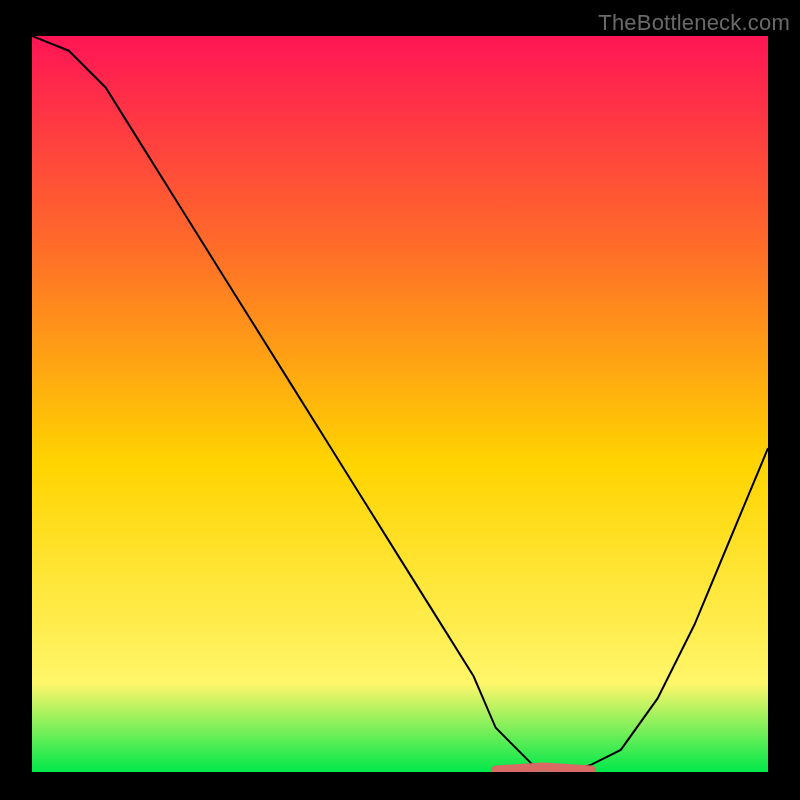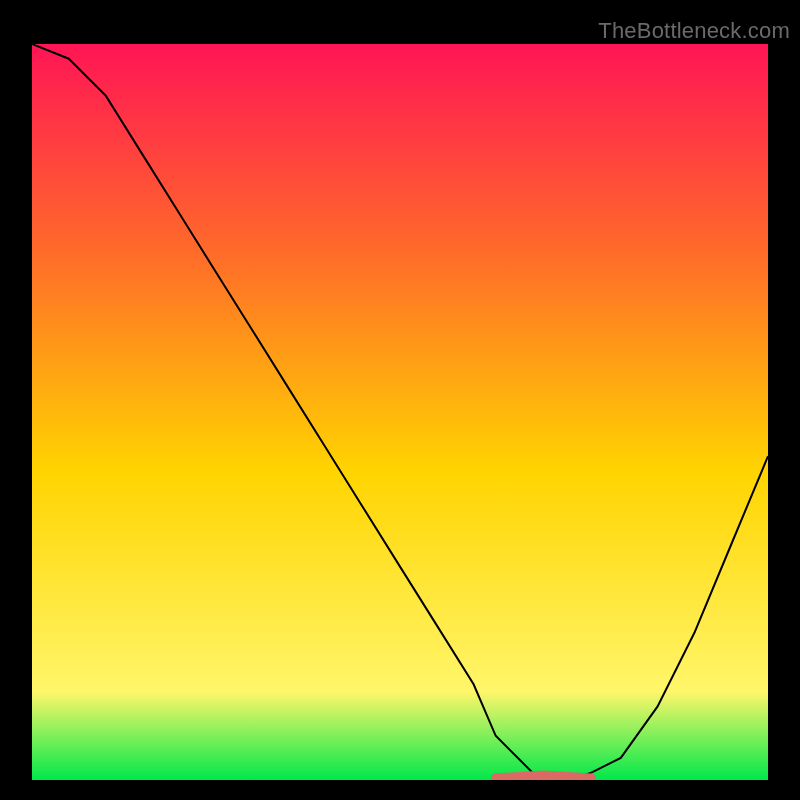--- a/index.html
+++ b/index.html
@@ -5,21 +5,21 @@
   html, body {
     margin: 0;
     padding: 0;
     width: 800px;
     height: 800px;
     background: #000;
     overflow: hidden;
   }
   .frame {
     position: absolute;
-    left: 0; top: 12px;
+    left: 0; top: 4px;
     width: 800px;
     height: 740px;
     background: #000;
   }
   .plot {
     position: absolute;
     left: 32px;
     top: 32px;
     width: 736px;
     height: 736px;

